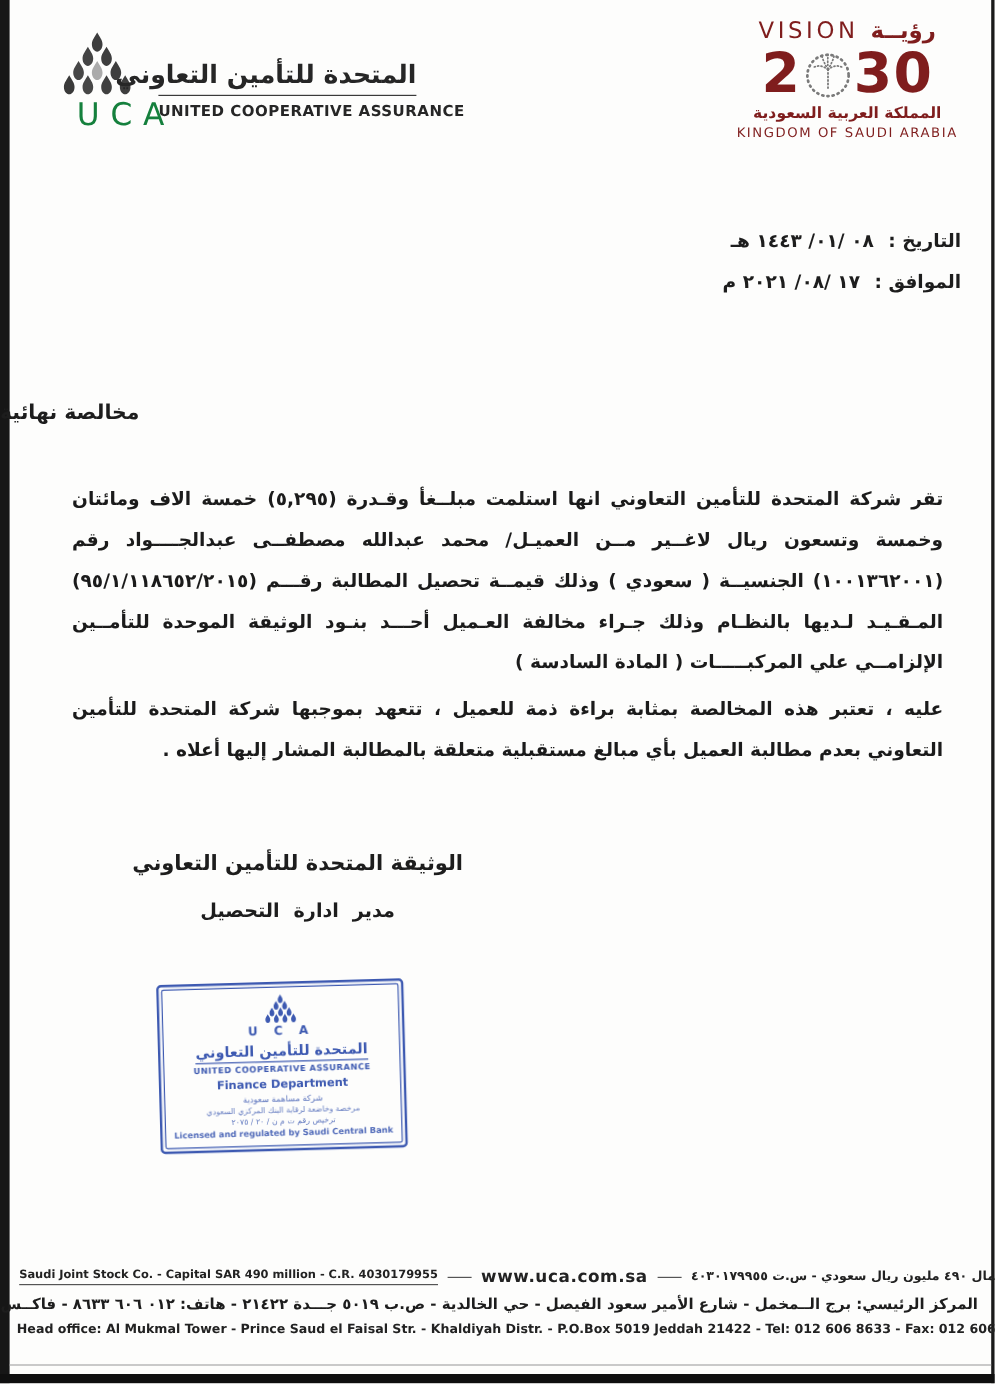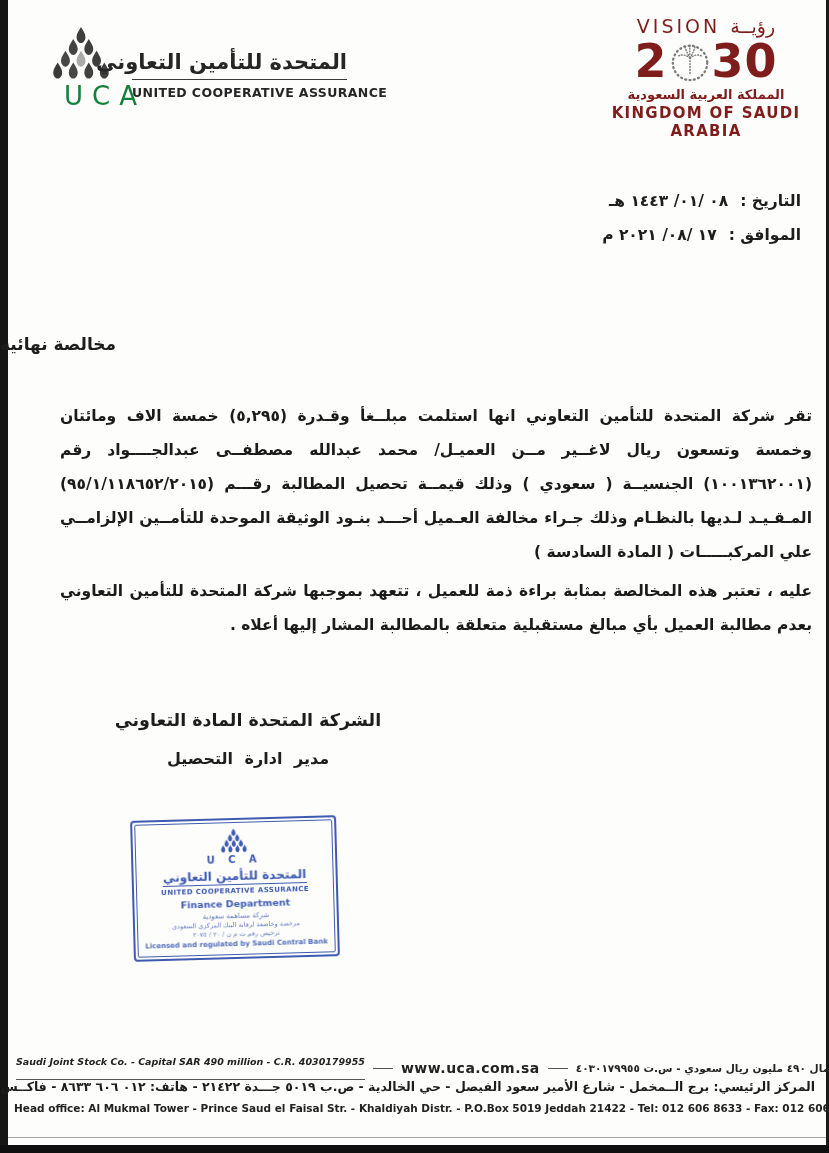--- a/index.html
+++ b/index.html
@@ -18,34 +18,34 @@
   .uca-pyramid{display:block;width:74px;height:54px;}
   .uca-acronym{font-size:26px;letter-spacing:9px;color:#15803d;line-height:1;margin-top:3px;font-weight:500;margin-left:20px;}
   .uca-names{position:absolute;left:88px;top:24px;width:215px;text-align:center;}
   .uca-name-ar{direction:rtl;font-size:21px;font-weight:700;color:#262626;padding-bottom:5px;border-bottom:1.5px solid #3a3a3a;white-space:nowrap;}
   .uca-name-en{font-size:12.5px;font-weight:700;color:#262626;letter-spacing:.4px;padding-top:5px;text-transform:uppercase;white-space:nowrap;}
 
   
   .vision{position:absolute;right:28px;top:16px;width:190px;color:#7f1d1d;text-align:center;}
   .vision-top{display:flex;justify-content:center;align-items:baseline;gap:10px;font-size:19px;line-height:1.1;}
   .vision-word-en{letter-spacing:3px;font-weight:500;}
-  .vision-word-ar{font-weight:400;direction:rtl;}
+  .vision-word-ar{font-weight:700;direction:rtl;}
   .vision-year{display:flex;align-items:center;justify-content:center;font-size:46px;font-weight:700;line-height:1;margin-top:1px;letter-spacing:1px;}
   .vision-emblem{width:42px;height:46px;margin:0 1px;}
   .vision-kingdom-ar{font-size:13px;font-weight:700;direction:rtl;margin-top:3px;}
-  .vision-kingdom-en{font-size:15px;letter-spacing:1.3px;margin-top:2px;font-weight:700;}
+  .vision-kingdom-en{font-size:11px;letter-spacing:1.3px;margin-top:2px;font-weight:400;}
 
   
   .dates{position:absolute;right:28px;top:192px;direction:rtl;font-size:15.5px;font-weight:700;text-align:right;}
   .date-line{margin-bottom:16px;white-space:nowrap;}
   .date-value{margin-right:12px;}
 
   
   .doc-title{position:absolute;top:334px;left:0;width:100%;text-align:left;font-size:17px;font-weight:700;}
-  .body-text{position:absolute;top:399px;left:60px;right:17px;direction:rtl;text-align:justify;font-size:15.5px;font-weight:700;line-height:34px;color:#1b1b1b;}
+  .body-text{position:absolute;top:399px;left:60px;right:43px;direction:rtl;text-align:justify;font-size:15.5px;font-weight:700;line-height:34px;color:#1b1b1b;}
   .para-2{margin-top:5px;}
 
   
   .signature{position:absolute;left:92px;top:710px;width:312px;text-align:center;direction:rtl;font-weight:700;}
   .sig-company{font-size:17.5px;white-space:nowrap;}
   .sig-role{font-size:16px;margin-top:19px;word-spacing:6px;}
 
   
   .stamp{position:absolute;left:132px;top:818px;width:206px;transform:rotate(-1.6deg);color:#2d4cab;filter:blur(.35px);opacity:.92;}
   .stamp-outer{border:2px solid currentColor;border-radius:4px;padding:2px;}
@@ -54,21 +54,21 @@
   .stamp-acronym{font-size:10px;letter-spacing:5px;margin-top:1px;font-weight:700;}
   .stamp-name-ar{direction:rtl;font-size:12px;font-weight:700;display:inline-block;border-bottom:1px solid currentColor;padding-bottom:1px;margin-top:1px;white-space:nowrap;}
   .stamp-name-en{font-size:7px;font-weight:700;letter-spacing:.4px;text-transform:uppercase;margin-top:2px;}
   .stamp-dept{font-size:9.5px;font-weight:700;margin-top:3px;}
   .stamp-tiny{font-size:7px;direction:rtl;margin-top:3px;line-height:1.3;opacity:.85;}
   .stamp-tiny2{font-size:6.5px;direction:rtl;line-height:1.3;opacity:.8;}
   .stamp-licensed{font-size:7px;margin-top:2px;font-weight:700;opacity:.9;}
 
   
   .footer-row{position:absolute;left:16px;right:14px;top:1056px;display:flex;align-items:center;gap:8px;color:#222;}
-  .f-left{font-size:9.5px;font-weight:700;border-bottom:1.2px solid #555;padding-bottom:12px;white-space:nowrap;font-style:italic;}
+  .f-left{font-size:9.5px;font-weight:700;border-bottom:1.2px solid #555;padding-bottom:2px;white-space:nowrap;}
   .f-rule{flex:1;border-top:1.3px solid #555;height:0;min-width:20px;}
   .f-www{font-size:14px;font-weight:700;letter-spacing:.5px;white-space:nowrap;}
   .f-right{font-size:10.5px;font-weight:700;direction:rtl;white-space:nowrap;}
   .addr-ar{position:absolute;left:14px;right:14px;top:1079px;direction:rtl;text-align:center;font-size:12.5px;font-weight:700;white-space:nowrap;}
   .addr-en{position:absolute;left:14px;right:14px;top:1102px;text-align:center;font-size:10.5px;font-weight:700;white-space:nowrap;color:#222;}
   .footer-rule{position:absolute;left:8px;right:3px;top:1137px;border-top:1.5px solid #a8a8a8;}
 </style>
 </head>
 <body>
 
@@ -134,21 +134,21 @@
   </div>
 
   <div class="doc-title">مخالصة نهائية</div>
 
   <div class="body-text">
     <div class="para-1">تقر شركة المتحدة للتأمين التعاوني انها استلمت مبلــغأ وقـدرة (٥,٢٩٥) خمسة الاف ومائتان وخمسة وتسعون ريال لاغــير مــن العميـل/ محمد عبدالله مصطفــى عبدالجــــواد رقم (١٠٠١٣٦٢٠٠١) الجنسيــة ( سعودي ) وذلك قيمــة تحصيل المطالبة رقـــم (٩٥/١/١١٨٦٥٢/٢٠١٥) المـقـيـد لـديها بالنظـام وذلك جـراء مخالفة العـميل أحـــد بنـود الوثيقة الموحدة للتأمــين الإلزامــي علي المركبـــــات ( المادة السادسة )</div>
     <div class="para-2">عليه ، تعتبر هذه المخالصة بمثابة براءة ذمة للعميل ، تتعهد بموجبها شركة المتحدة للتأمين التعاوني بعدم مطالبة العميل بأي مبالغ مستقبلية متعلقة بالمطالبة المشار إليها أعلاه .</div>
   </div>
 
   <div class="signature">
-    <div class="sig-company">الشركة المتحدة المادة التعاوني</div>
+    <div class="sig-company">الوثيقة المتحدة للتأمين التعاوني</div>
     <div class="sig-role">مدير ادارة التحصيل</div>
   </div>
 
   <div class="stamp">
     <div class="stamp-outer">
       <div class="stamp-inner">
         <svg class="stamp-pyramid" viewBox="0 0 100 72" aria-hidden="true">
           <g fill="#2d4cab">
             <use href="#dropP" transform="translate(40,0)"></use>
             <use href="#dropP" transform="translate(29.5,16)"></use>

